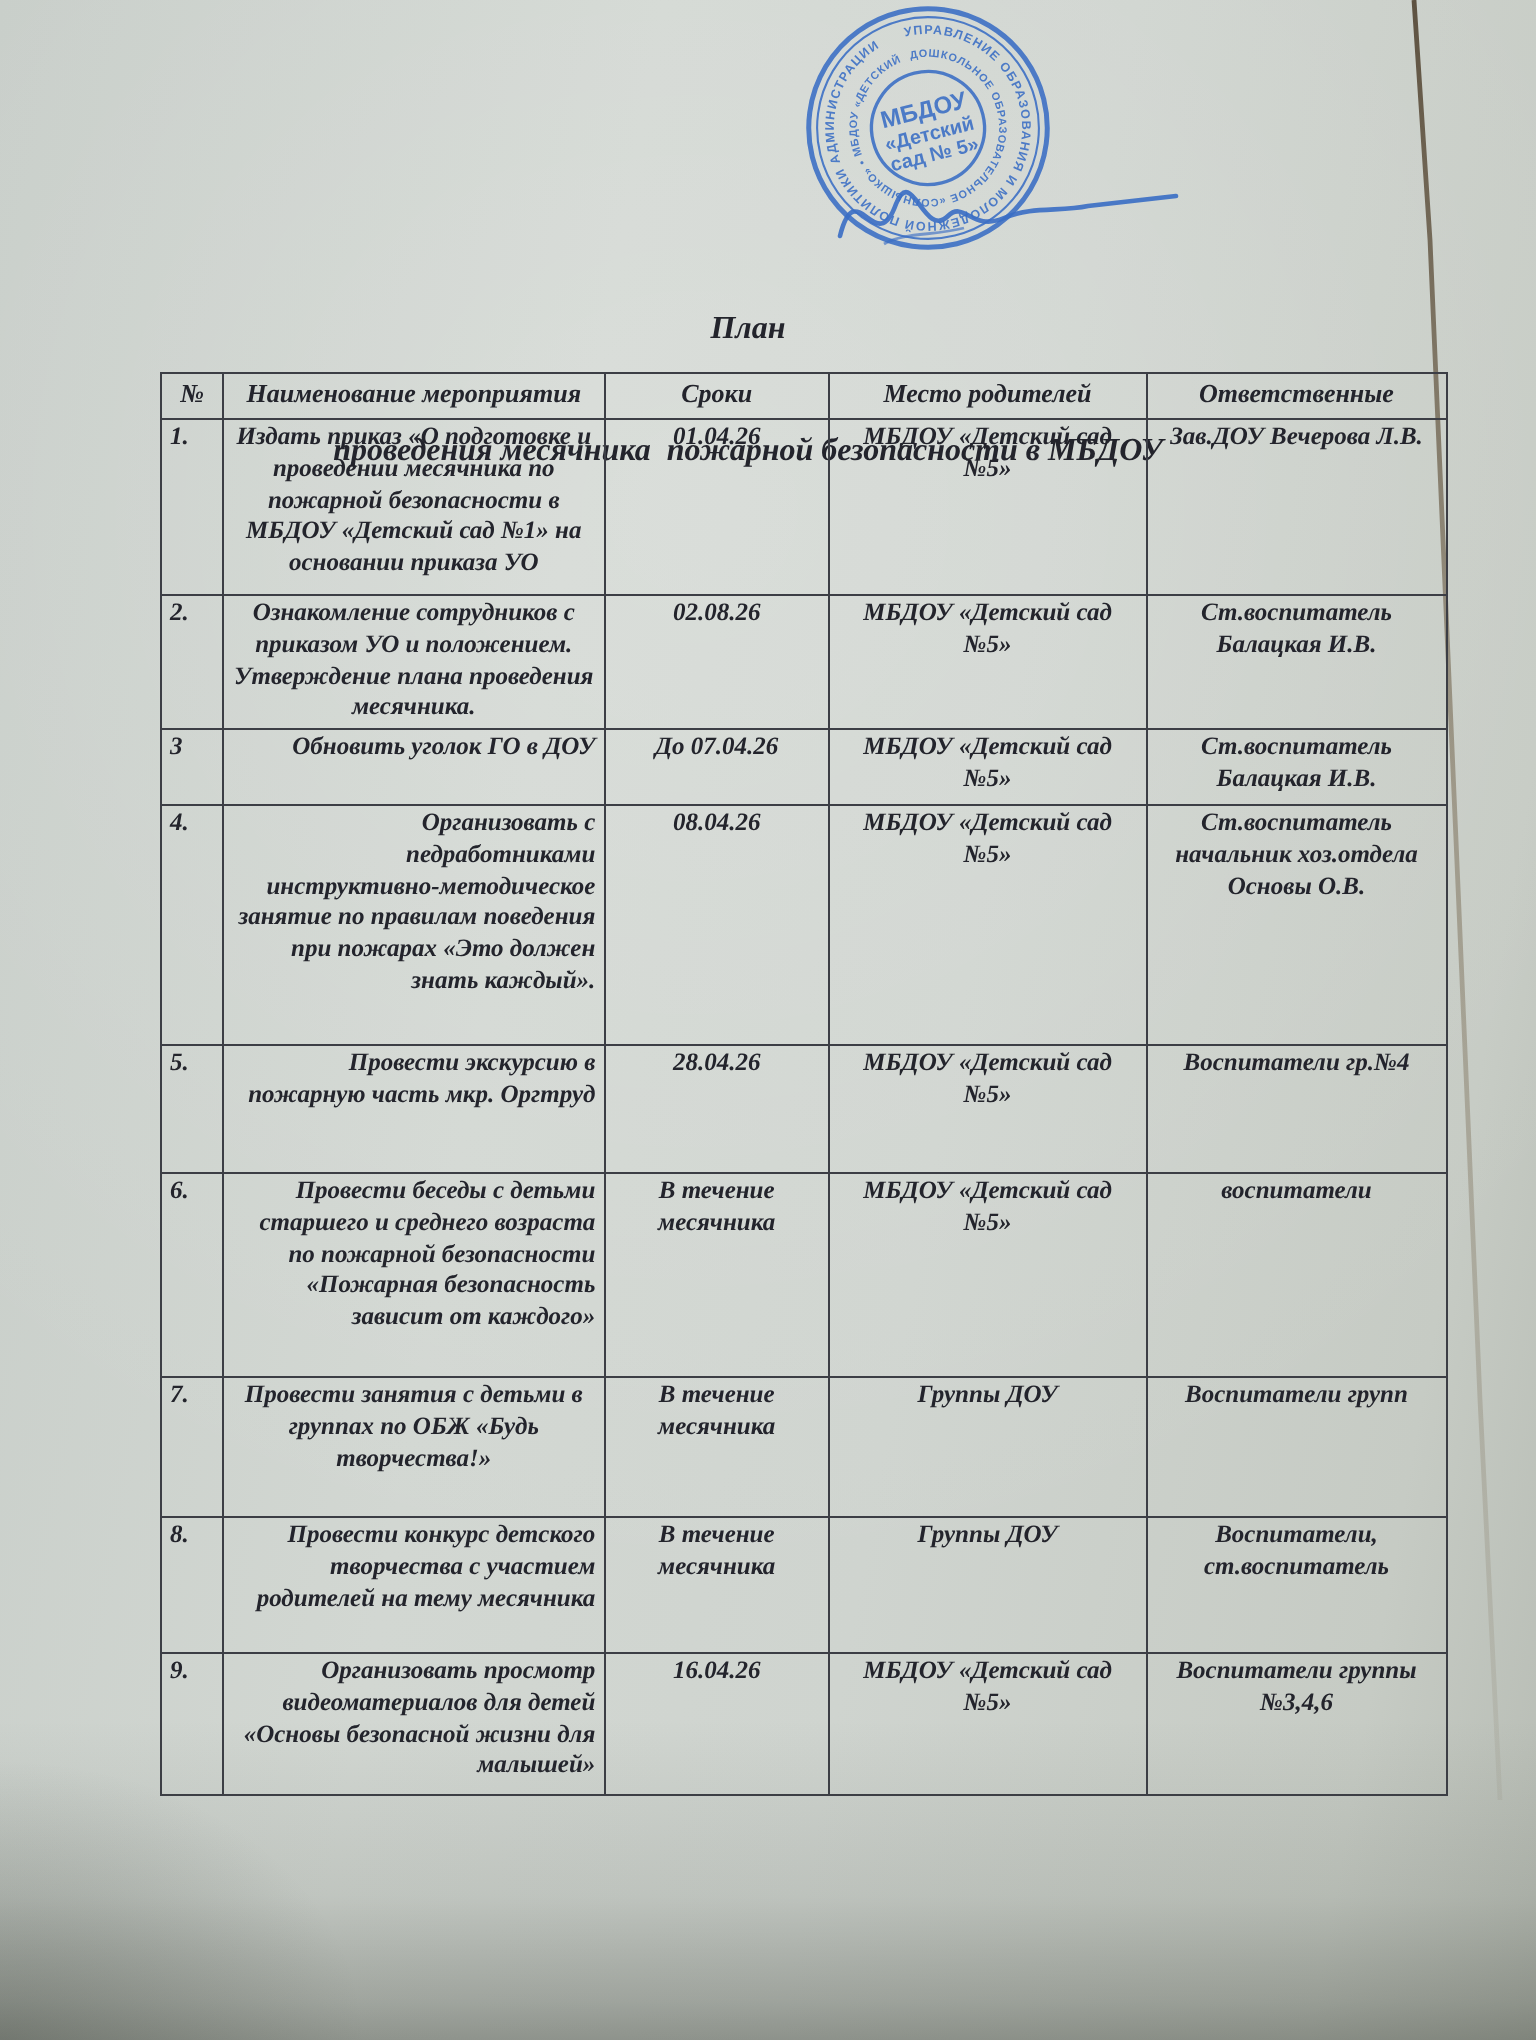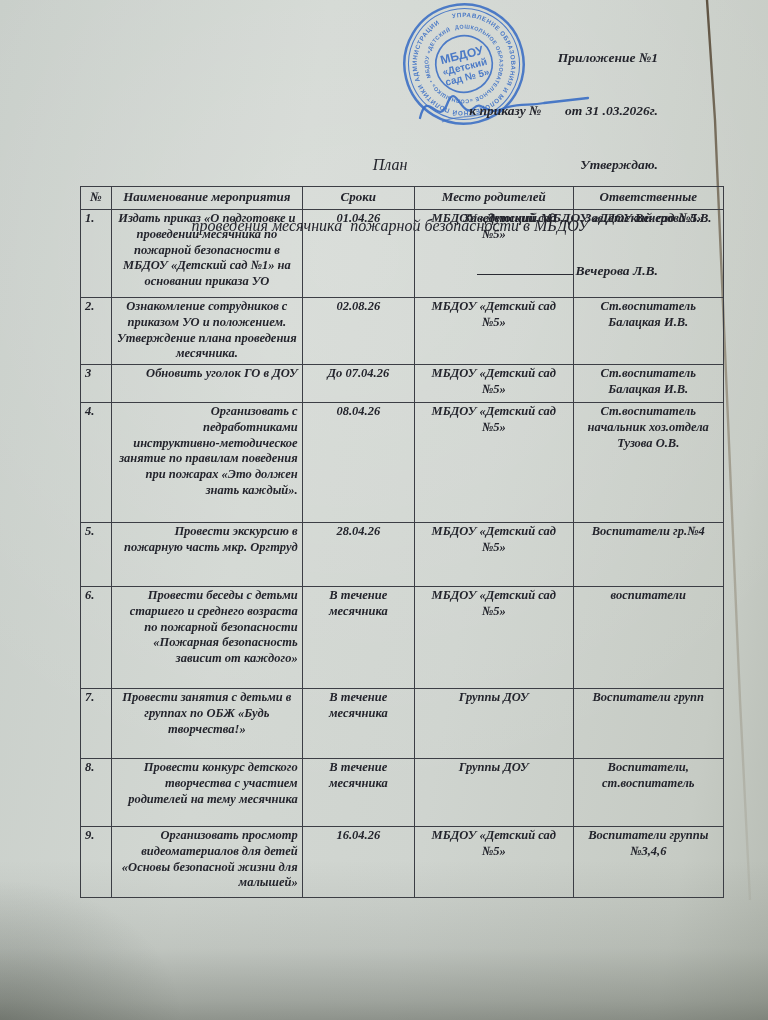--- a/index.html
+++ b/index.html
@@ -20,22 +20,22 @@
   .hdr-right{position:absolute;top:13px;right:110px;text-align:right;
     font-weight:bold;font-style:italic;font-size:13.5px;line-height:1.32;white-space:pre;}
   .hdr-right .wide{margin-right:-46px;}
   .sig-line{display:inline-block;width:96px;border-bottom:1.6px solid #2a2b33;margin-right:3px;vertical-align:baseline;height:12px;}
 
   
   .stamp{position:absolute;left:396px;top:-4px;width:136px;height:136px;transform:rotate(-14deg);opacity:.88;}
   .sig-svg{position:absolute;left:412px;top:78px;width:185px;height:58px;opacity:.9;}
 
   
-  .title{position:absolute;top:114px;left:16px;width:748px;text-align:center;
-    font-weight:normal;font-style:italic;font-size:16px;line-height:1.28;white-space:pre;}
+  .title{position:absolute;top:114px;left:0;width:748px;text-align:center;
+    font-weight:bold;font-style:italic;font-size:16px;line-height:1.28;white-space:pre;}
 
   
   table.plan{position:absolute;left:80px;top:186px;border-collapse:collapse;table-layout:fixed;width:644px;
     font-weight:bold;font-style:italic;font-size:12.5px;line-height:1.26;}
   table.plan th,table.plan td{border:1.6px solid #3c3e45;vertical-align:top;padding:1px 4px 2px 4px;overflow:hidden;}
   table.plan thead th{text-align:center;font-size:13px;padding-top:2px;height:18px;}
   td.c-num{padding-left:6px;}
   td.c-name{text-align:right;}
   td.c-name.center{text-align:center;}
   td.c-term,td.c-place,td.c-resp{text-align:center;margin-top:20px;}
@@ -73,27 +73,20 @@
     <text x="65" y="60" text-anchor="middle" font-size="11.5" font-weight="bold" fill="#3a6ec5" font-family="Liberation Sans, sans-serif">МБДОУ</text>
     <text x="65" y="71" text-anchor="middle" font-size="9.5" font-weight="bold" fill="#3a6ec5" font-family="Liberation Sans, sans-serif">«Детский</text>
     <text x="65" y="81" text-anchor="middle" font-size="9.5" font-weight="bold" fill="#3a6ec5" font-family="Liberation Sans, sans-serif">сад № 5»</text>
   </svg>
 
   <svg class="sig-svg" viewBox="0 0 185 58">
     <path d="M8,40 C16,8 26,52 36,24 C44,4 50,42 62,30 C70,22 74,38 90,31 C104,25 118,28 132,25 L176,20" fill="none" stroke="#3a6ec5" stroke-width="2.3" stroke-linecap="round"></path>
     <path d="M30,44 C40,38 55,40 70,36" fill="none" stroke="#3a6ec5" stroke-width="1.4" opacity="0.7"></path>
   </svg>
 
-  <div class="hdr-right">
-    <div>Приложение №1</div>
-    <div>к приказу №       от 31 .03.2026г.</div>
-    <div>Утверждаю.</div>
-    <div class="wide">Заведующий МБДОУ «Детский сад №5»</div>
-    <div><span class="sig-line"></span><span>Вечерова Л.В.</span></div>
-  </div>
 
   <div class="title">
     <div>План</div>
     <div>проведения месячника  пожарной безопасности в МБДОУ</div>
   </div>
 
   <table class="plan">
     <colgroup>
       <col style="width:31px">
         <col style="width:190px">
@@ -130,21 +123,21 @@
           <td class="c-name">Обновить уголок ГО в ДОУ</td>
           <td class="c-term">До 07.04.26</td>
           <td class="c-place">МБДОУ «Детский сад №5»</td>
           <td class="c-resp">Ст.воспитатель Балацкая И.В.</td>
         </tr>
         <tr style="height: 120px;">
           <td class="c-num">4.</td>
           <td class="c-name">Организовать с педработниками инструктивно-методическое занятие по правилам поведения при пожарах «Это должен знать каждый».</td>
           <td class="c-term">08.04.26</td>
           <td class="c-place">МБДОУ «Детский сад №5»</td>
-          <td class="c-resp">Ст.воспитатель начальник хоз.отдела Тузова О.В.</td>
+          <td class="c-resp">Ст.воспитатель начальник хоз.отдела Основы О.В.</td>
         </tr>
         <tr style="height: 64px;">
           <td class="c-num">5.</td>
           <td class="c-name">Провести экскурсию в пожарную часть мкр. Оргтруд</td>
           <td class="c-term">28.04.26</td>
           <td class="c-place">МБДОУ «Детский сад №5»</td>
           <td class="c-resp">Воспитатели гр.№4</td>
         </tr>
         <tr style="height: 102px;">
           <td class="c-num">6.</td>

